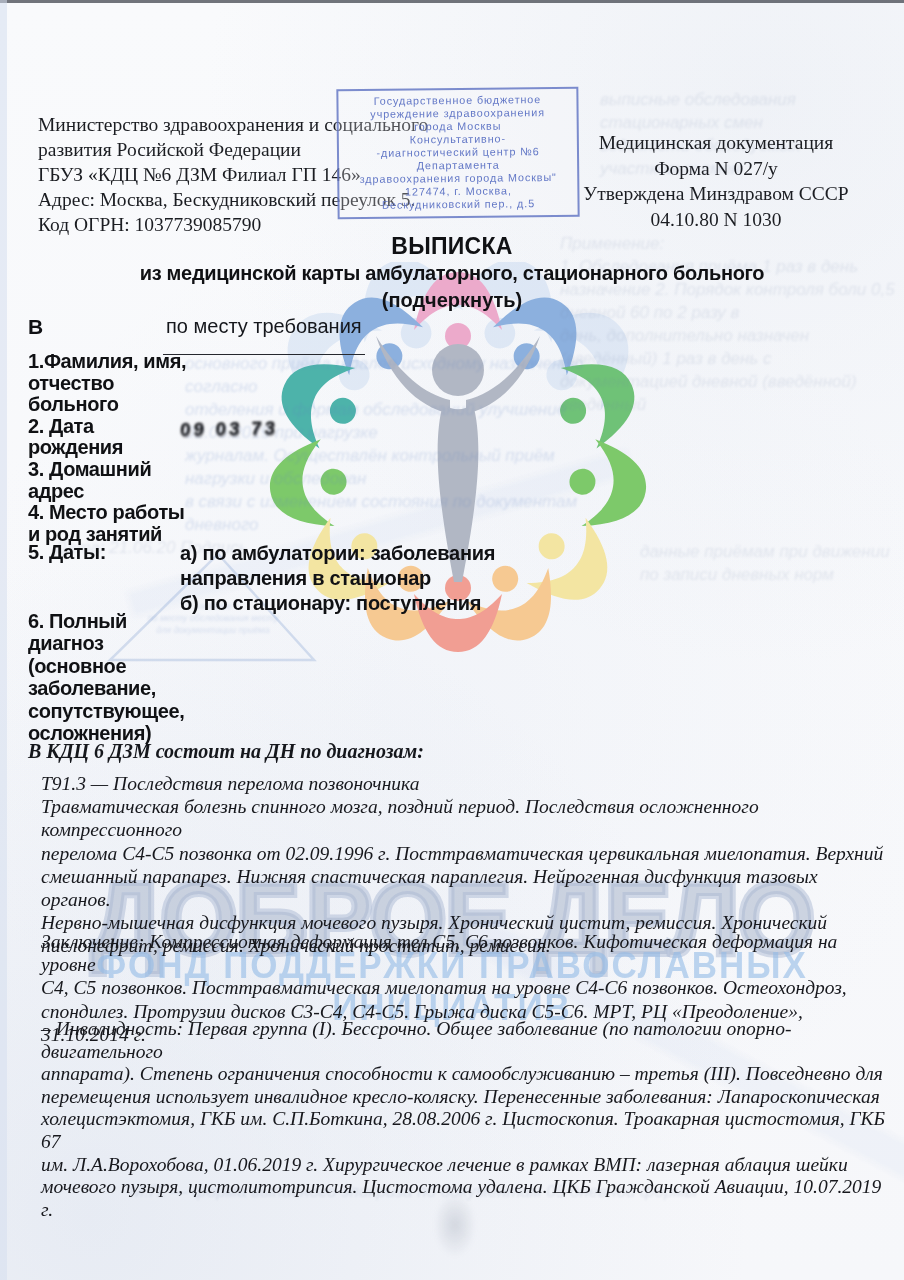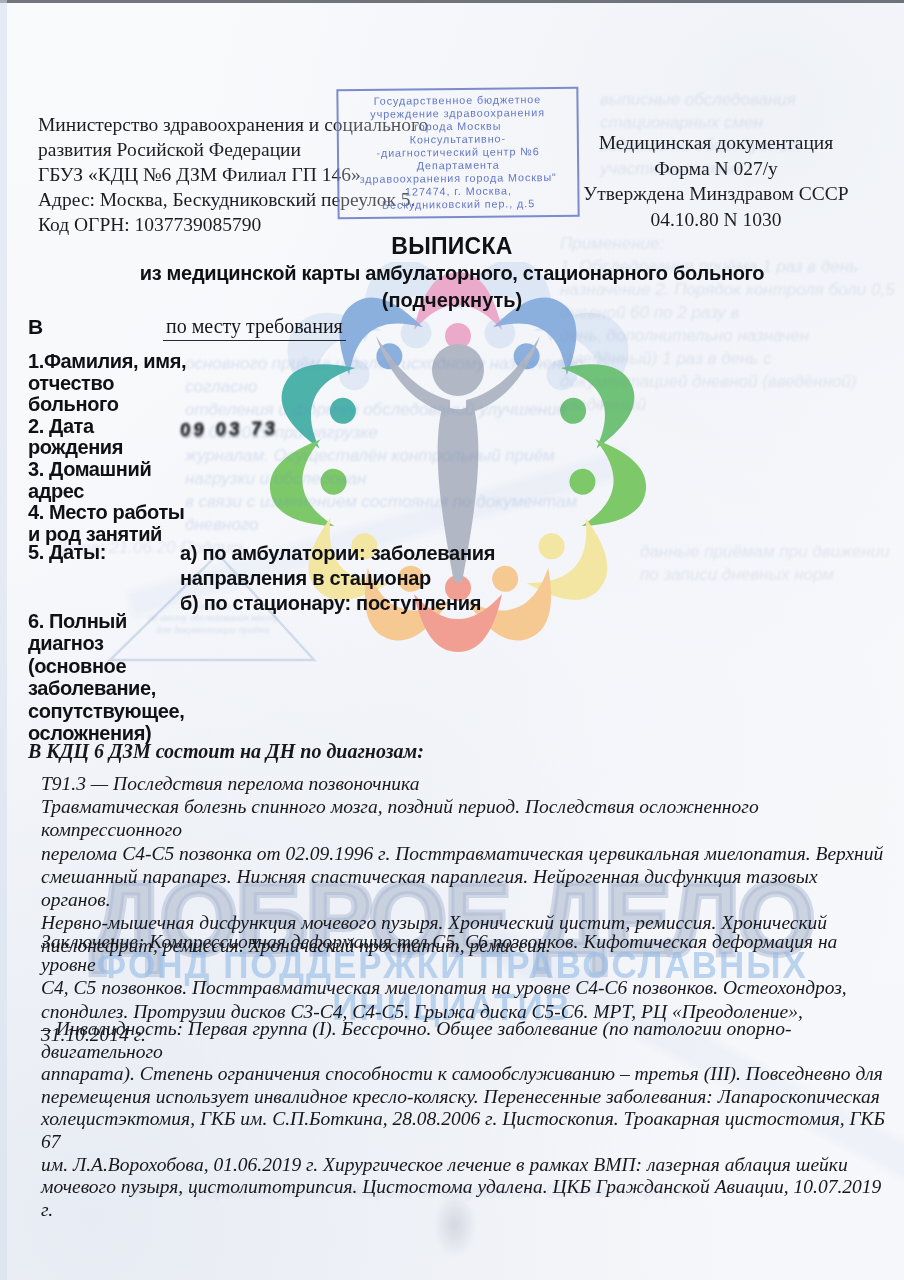--- a/index.html
+++ b/index.html
@@ -31,21 +31,21 @@
     left:337px;top:88px;width:238px;height:122px;
     border:2px solid rgba(92,112,194,.8);
     color:#6277c6;font-size:10.8px;line-height:13px;letter-spacing:.9px;
     text-align:center;transform:rotate(-.6deg);padding-top:4px;
     background:rgba(246,248,253,.25);
   }
   .title{left:0;top:233px;width:904px;text-align:center;font-weight:700;font-size:23px;letter-spacing:.3px;color:#101114;}
   .subtitle{left:0;top:262px;width:904px;text-align:center;font-weight:700;font-size:20px;letter-spacing:-.3px;color:#101114;}
   .note{left:0;top:289px;width:904px;text-align:center;font-weight:700;font-size:20px;color:#101114;}
   .dest-prefix{left:28px;top:315px;font-weight:700;font-size:21px;color:#101114;}
-  .dest-value{left:163px;top:315px;font-size:20px;color:#15171c;border-bottom:1.6px solid #26282e;padding:0 3px 2px 3px;font-family:Liberation Serif, serif;}
+  .dest-value{left:163px;top:315px;font-size:20px;color:#15171c;border-bottom:1.6px solid #26282e;padding:0 3px 16px 3px;}
   .dest-hint{left:115px;top:340px;width:700px;text-align:center;font-size:20px;letter-spacing:-.3px;color:#15171c;}
   .lbl{font-weight:700;font-size:20px;letter-spacing:-.4px;color:#101114;line-height:21.6px;}
   .labels1{left:28px;top:351px;width:170px;}
   .lbl5{left:28px;top:542px;}
   .labels6{left:28px;top:610px;width:190px;line-height:22.4px;}
   .name-line{left:180px;top:395px;font-weight:700;font-size:20px;color:#16231a;}
   .obscured{filter:blur(1.3px);letter-spacing:-1px;display:inline-block;transform:skewX(-3deg);}
   .dob{left:180px;top:418px;font-weight:700;font-size:19px;color:#1a1c20;filter:blur(1.1px);
        transform:skewX(-6deg) rotate(-1deg);letter-spacing:3px;text-shadow:1px 2px 0 rgba(25,25,30,.45);}
   .dates-vals{left:180px;top:541px;width:430px;font-weight:700;font-size:20px;letter-spacing:-.3px;color:#101114;line-height:25px;}

